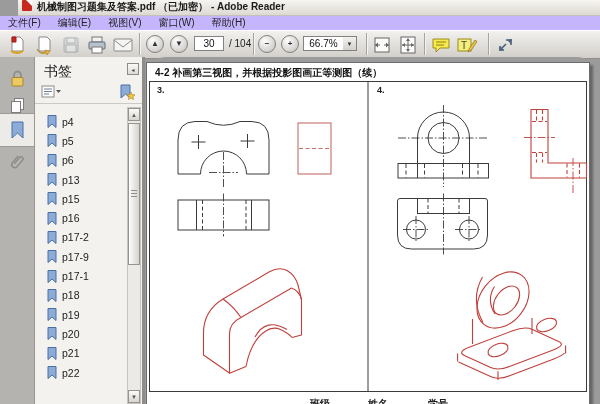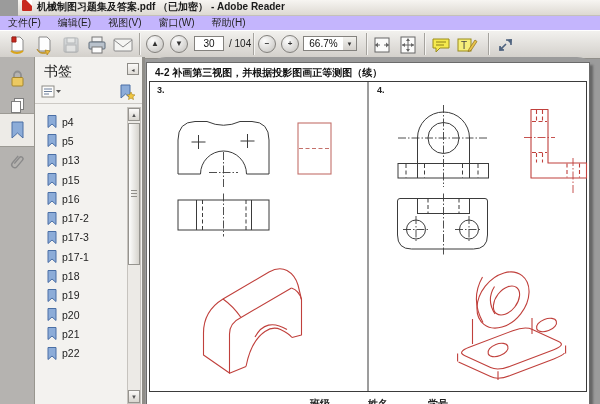--- a/index.html
+++ b/index.html
@@ -232,20 +232,26 @@
       <div class="bk-row">
           <svg width="10" height="13">
             <path d="M1,.5 h8 v12 l-4,-3.5 l-4,3.5 z" fill="#8cacd8" stroke="#4a6fa5"></path>
           </svg>
           <span>p5</span>
         </div>
       <div class="bk-row">
           <svg width="10" height="13">
             <path d="M1,.5 h8 v12 l-4,-3.5 l-4,3.5 z" fill="#8cacd8" stroke="#4a6fa5"></path>
           </svg>
+          <span>p6</span>
+        </div>
+      <div class="bk-row">
+          <svg width="10" height="13">
+            <path d="M1,.5 h8 v12 l-4,-3.5 l-4,3.5 z" fill="#8cacd8" stroke="#4a6fa5"></path>
+          </svg>
           <span>p13</span>
         </div>
       <div class="bk-row">
           <svg width="10" height="13">
             <path d="M1,.5 h8 v12 l-4,-3.5 l-4,3.5 z" fill="#8cacd8" stroke="#4a6fa5"></path>
           </svg>
           <span>p15</span>
         </div>
       <div class="bk-row">
           <svg width="10" height="13">
@@ -256,21 +262,21 @@
       <div class="bk-row">
           <svg width="10" height="13">
             <path d="M1,.5 h8 v12 l-4,-3.5 l-4,3.5 z" fill="#8cacd8" stroke="#4a6fa5"></path>
           </svg>
           <span>p17-2</span>
         </div>
       <div class="bk-row">
           <svg width="10" height="13">
             <path d="M1,.5 h8 v12 l-4,-3.5 l-4,3.5 z" fill="#8cacd8" stroke="#4a6fa5"></path>
           </svg>
-          <span>p17-3</span>
+          <span>p17-9</span>
         </div>
       <div class="bk-row">
           <svg width="10" height="13">
             <path d="M1,.5 h8 v12 l-4,-3.5 l-4,3.5 z" fill="#8cacd8" stroke="#4a6fa5"></path>
           </svg>
           <span>p17-1</span>
         </div>
       <div class="bk-row">
           <svg width="10" height="13">
             <path d="M1,.5 h8 v12 l-4,-3.5 l-4,3.5 z" fill="#8cacd8" stroke="#4a6fa5"></path>

